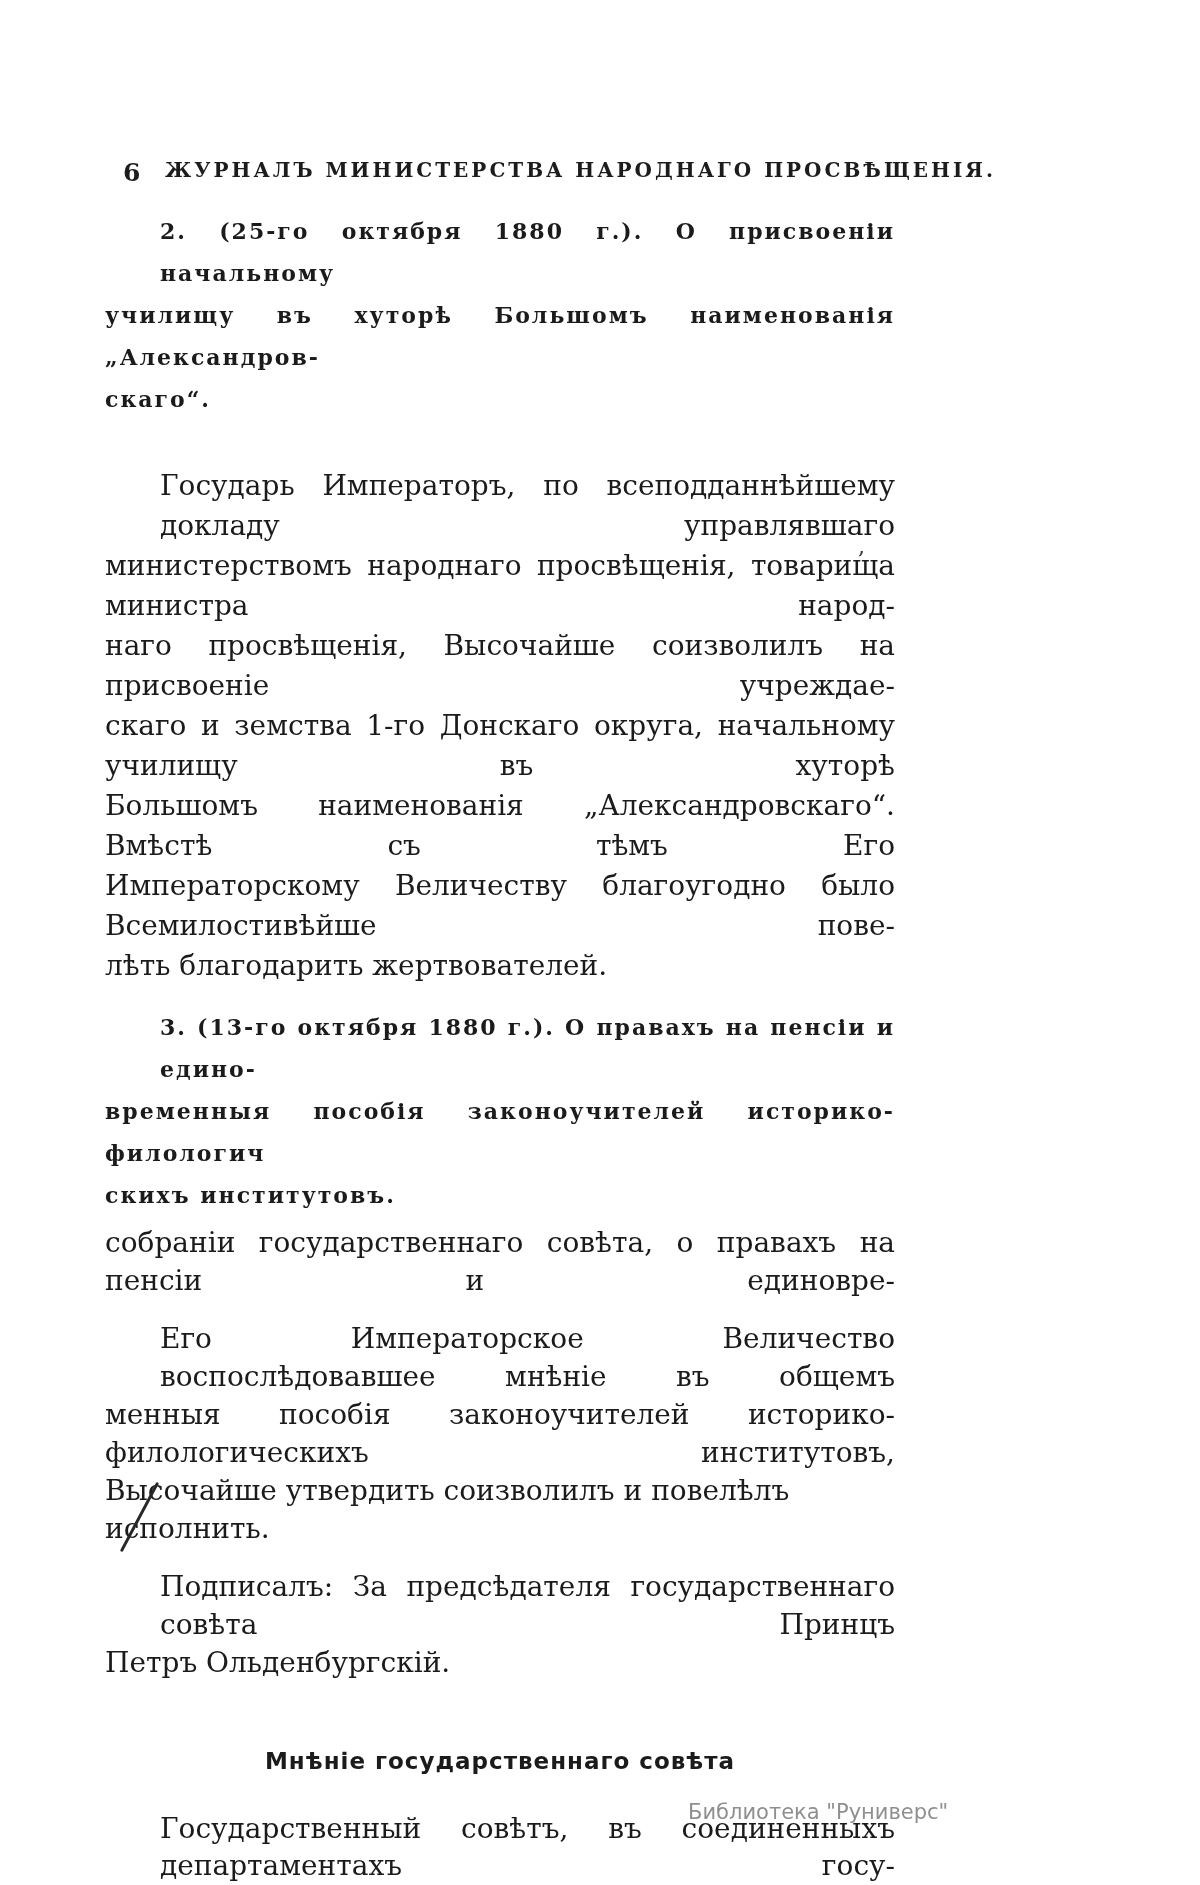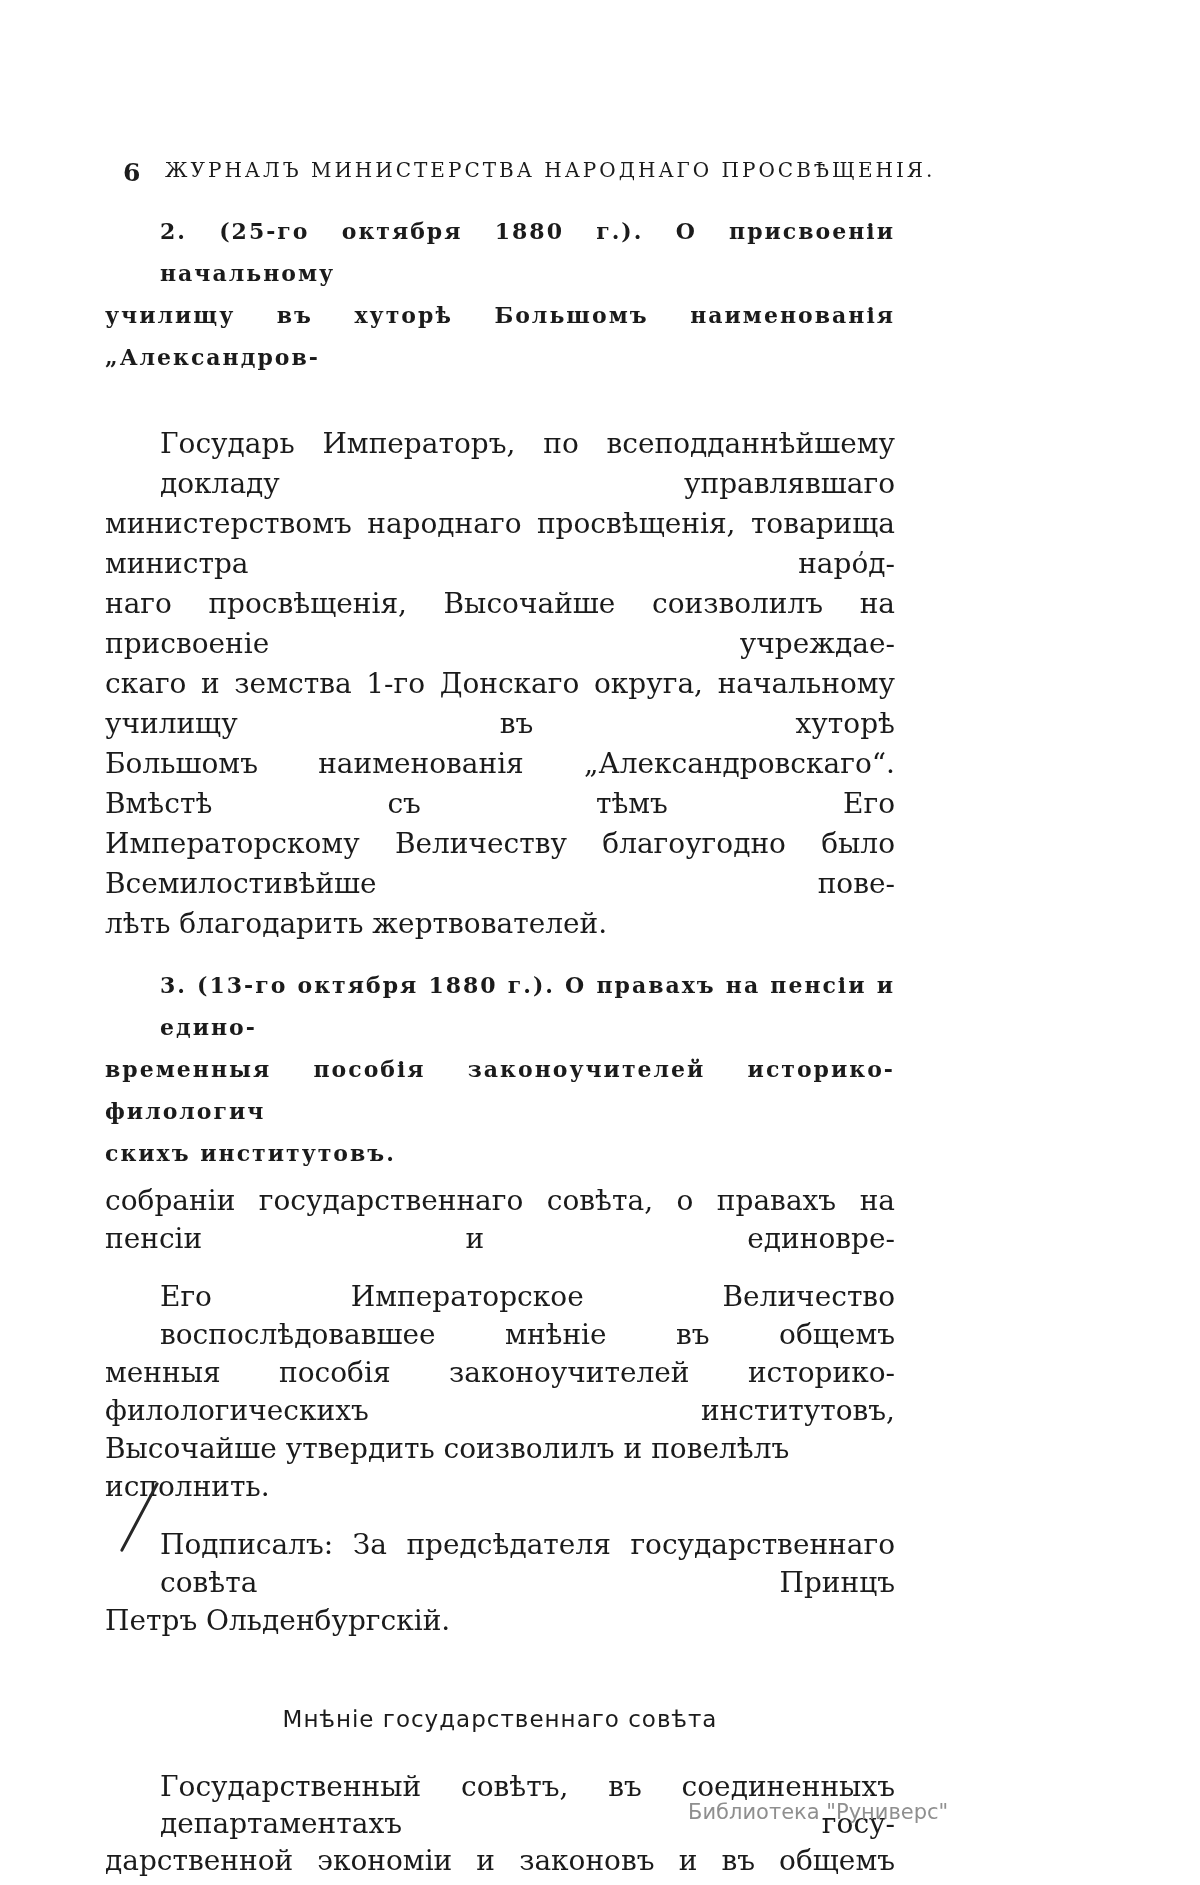--- a/index.html
+++ b/index.html
@@ -26,21 +26,21 @@
     position:relative;
     margin-top:158px;
     height:32px;
   }
   .page-number{
     position:absolute;left:18px;top:0;
     font-size:25px;font-weight:bold;color:#1c1c1c;
   }
   .journal-title{
     text-align:right;
-    font-size:20px;font-weight:normal;
+    font-size:20px;font-weight:bold;
     letter-spacing:3px;
     color:#1c1c1c;
     padding-left:60px;
     white-space:nowrap;
   }
   
   .line{
     font-size:28px;
     line-height:40px;
     white-space:normal;
@@ -56,21 +56,21 @@
     font-size:22px;
   }
   .body-par .line{ line-height:40px; }
   .body-par-tight .line{ line-height:38px; }
   .opinion-par .line{ line-height:37px; }
   .center-heading{
     text-align:center;
   }
   .center-heading .line{
     font-family:"DejaVu Sans", sans-serif;
-    font-weight:normal;
+    font-weight:bold;
     font-size:23px;
     letter-spacing:1px;
     line-height:34px;
     text-align:center;
   }
   
   [data-name="decree-2-heading"]{margin-top:18px;}
   [data-name="decree-2-body"]{margin-top:46px;}
   [data-name="decree-3-heading"]{margin-top:12px;}
   [data-name="decree-3-body"]{margin-top:8px;}
@@ -107,20 +107,21 @@
 
   <div class="text-column" data-name="text-column">
     <div class="header-row" data-name="page-header">
       <span class="page-number" data-name="page-number">6</span>
       <div class="journal-title" data-name="journal-title">ЖУРНАЛЪ МИНИСТЕРСТВА НАРОДНАГО ПРОСВѢЩЕНІЯ.</div>
     </div>
 
   <div class="block decree-heading" data-name="decree-2-heading">
         <div class="line j ind" data-name="text-line">2. (25-го октября 1880 г.). О присвоеніи начальному</div>
         <div class="line j" data-name="text-line">училищу въ хуторѣ Большомъ наименованія „Александров-</div>
+        <div class="line" data-name="text-line">скаго“.</div>
       </div>
       <div class="block body-par" data-name="decree-2-body">
         <div class="line j ind" data-name="text-line">Государь Императоръ, по всеподданнѣйшему докладу управлявшаго</div>
         <div class="line j" data-name="text-line">министерствомъ народнаго просвѣщенія, товарища министра народ-</div>
         <div class="line j" data-name="text-line">наго просвѣщенія, Высочайше соизволилъ на присвоеніе учреждае-</div>
         <div class="line j" data-name="text-line">скаго и земства 1-го Донскаго округа, начальному училищу въ хуторѣ</div>
         <div class="line j" data-name="text-line">Большомъ наименованія „Александровскаго“. Вмѣстѣ съ тѣмъ Его</div>
         <div class="line j" data-name="text-line">Императорскому Величеству благоугодно было Всемилостивѣйше пове-</div>
         <div class="line" data-name="text-line">лѣть благодарить жертвователей.</div>
       </div>

